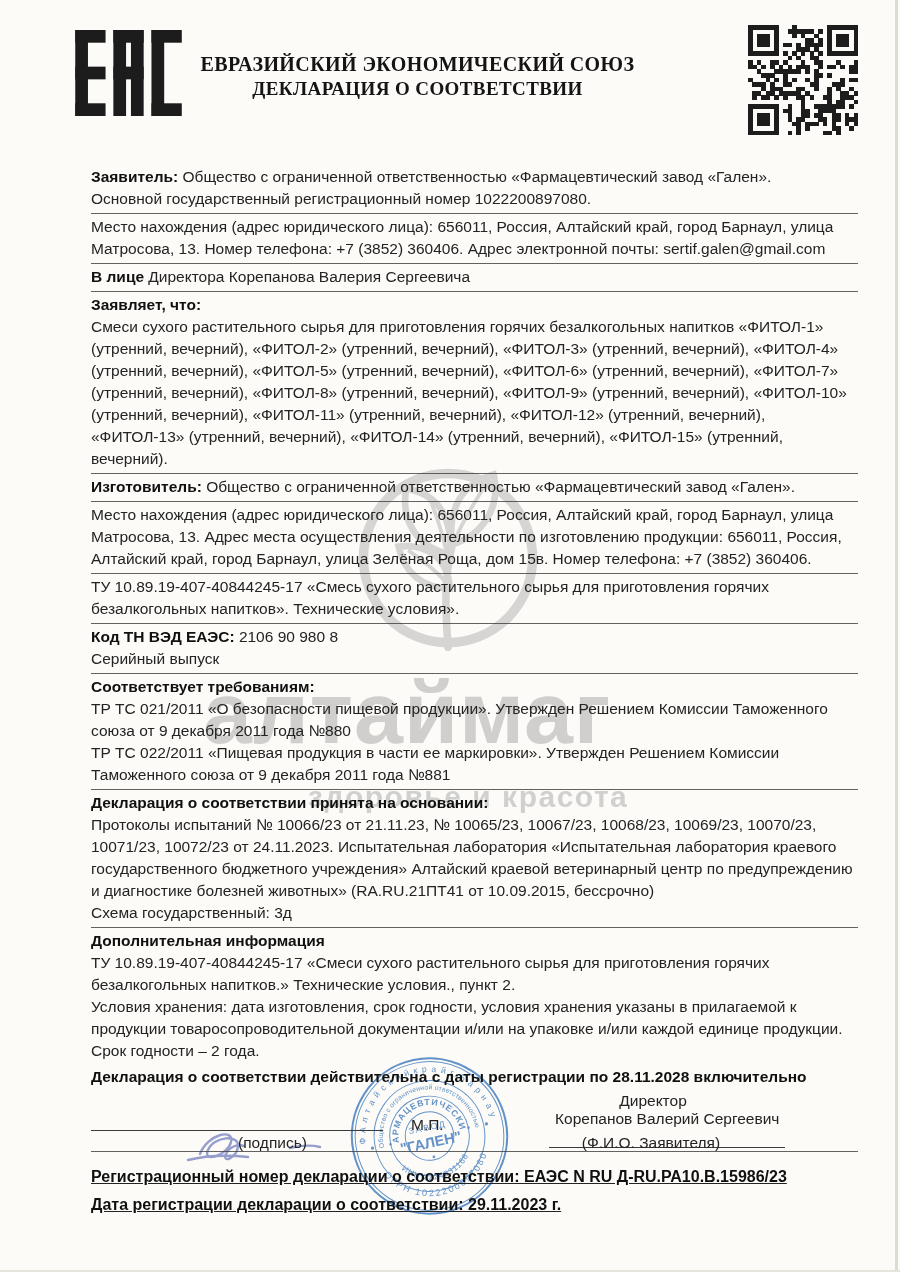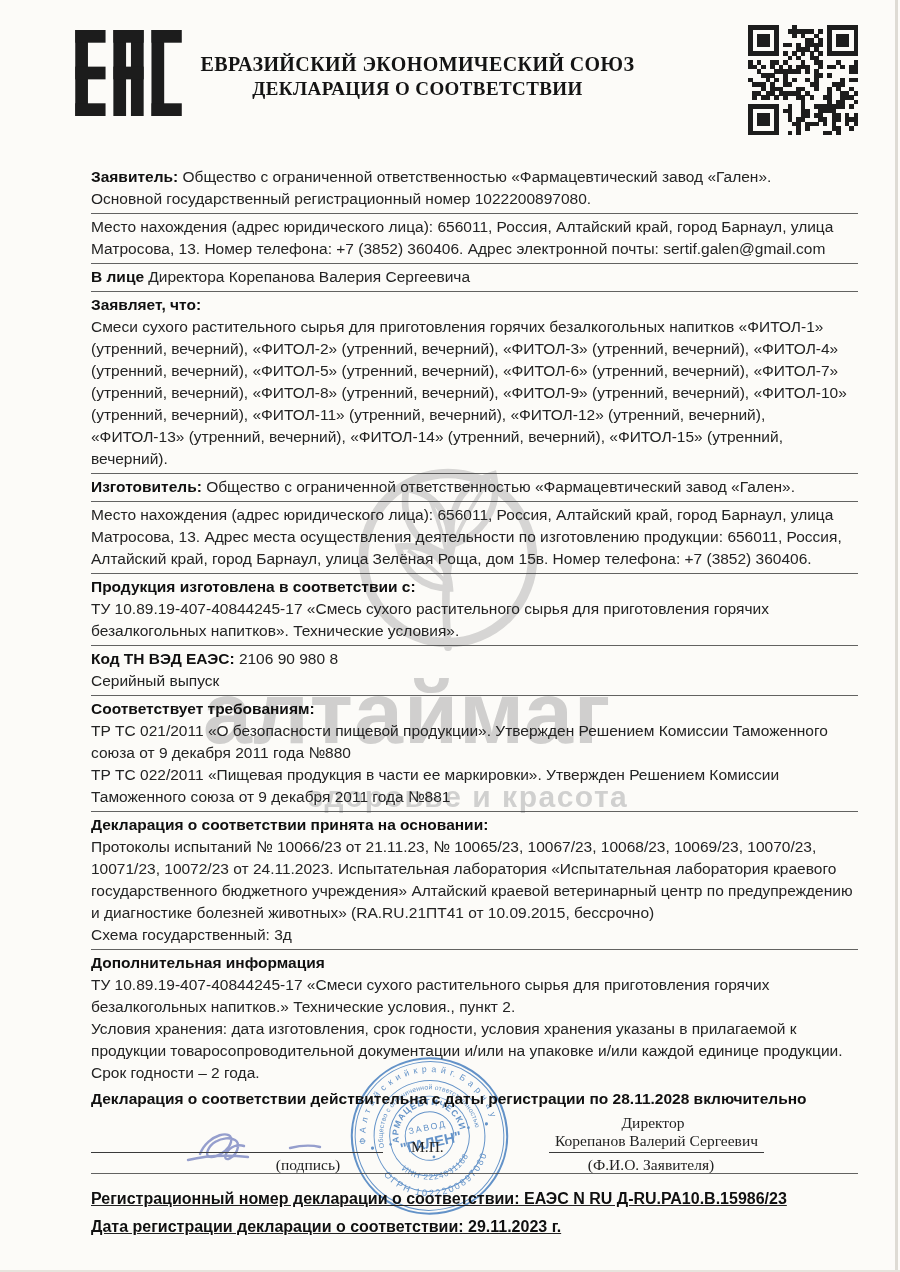--- a/index.html
+++ b/index.html
@@ -21,26 +21,26 @@
 
   
   .doc-body{margin-top:24px;position:relative;z-index:2;margin-left:43px;}
   .sec{border-bottom:1.2px solid rgba(70,70,70,.85);padding:2px 0 3px;}
   .sec.nb{border-bottom:none;}
   .t{font-size:15.5px;line-height:22px;margin:0;}
   .t b{color:#101010;}
   .bold{font-weight:700;color:#101010;}
 
   
-  .sigblock{position:relative;height:61px;font-size:15.5px;font-family:Liberation Serif, serif;}
+  .sigblock{position:relative;height:61px;font-size:15.5px;}
   .director{position:absolute;left:482px;top:2px;width:160px;text-align:center;}
   .mp{position:absolute;left:320px;top:26px;}
   .sig-line{position:absolute;left:0;top:40px;width:292px;border-bottom:1.6px solid #3a3a3a;}
-  .fio{position:absolute;left:458px;top:20px;border-bottom:1.6px solid #3a3a3a;padding:0 6px 2px;}
-  .cap-sign{position:absolute;left:147px;top:44px;width:140px;text-align:center;}
+  .fio{position:absolute;left:458px;top:20px;border-bottom:1.6px solid #3a3a3a;padding:0 6px 19px;}
+  .cap-sign{position:absolute;left:147px;top:44px;width:140px;text-align:left;}
   .cap-fio{position:absolute;left:475px;top:44px;width:170px;text-align:center;}
 
   .regsec{border-top:1.4px solid rgba(70,70,70,.85);padding-top:12px;text-decoration:underline;}
   .regsec p{margin:0 0 3px;font-size:16px;line-height:25px;}
 
   
   .overlay{position:absolute;inset:0;pointer-events:none;z-index:1;}
   .wm-leaf{position:absolute;left:353px;top:463px;width:190px;height:190px;opacity:.40;}
   .wm-brand{position:absolute;left:203px;top:662px;font-size:88px;font-weight:700;
             color:#ababab;opacity:.55;letter-spacing:1px;white-space:nowrap;}
@@ -450,21 +450,20 @@
 
       <div class="sec">
         <p class="t"><b>Изготовитель:</b> <span>Общество с ограниченной ответственностью «Фармацевтический завод «Гален».</span></p>
       </div>
 
       <div class="sec">
         <p class="t">Место нахождения (адрес юридического лица): 656011, Россия, Алтайский край, город Барнаул, улица Матросова, 13. Адрес места осуществления деятельности по изготовлению продукции: 656011, Россия, Алтайский край, город Барнаул, улица Зелёная Роща, дом 15в. Номер телефона: +7 (3852) 360406.</p>
       </div>
 
       <div class="sec">
-        <p class="t bold">Продукция изготовлена в соответствии с:</p>
         <p class="t">ТУ 10.89.19-407-40844245-17 «Смесь сухого растительного сырья для приготовления горячих безалкогольных напитков». Технические условия».</p>
       </div>
 
       <div class="sec">
         <p class="t"><b>Код ТН ВЭД ЕАЭС:</b> <span>2106 90 980 8</span></p>
         <p class="t">Серийный выпуск</p>
       </div>
 
       <div class="sec">
         <p class="t bold">Соответствует требованиям:</p>

